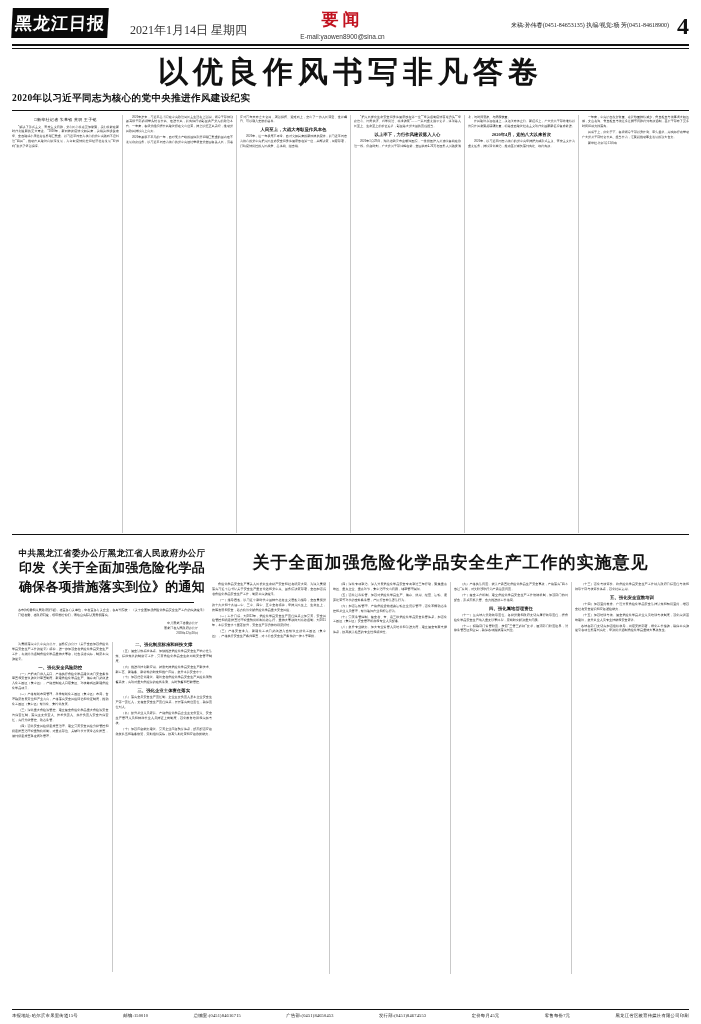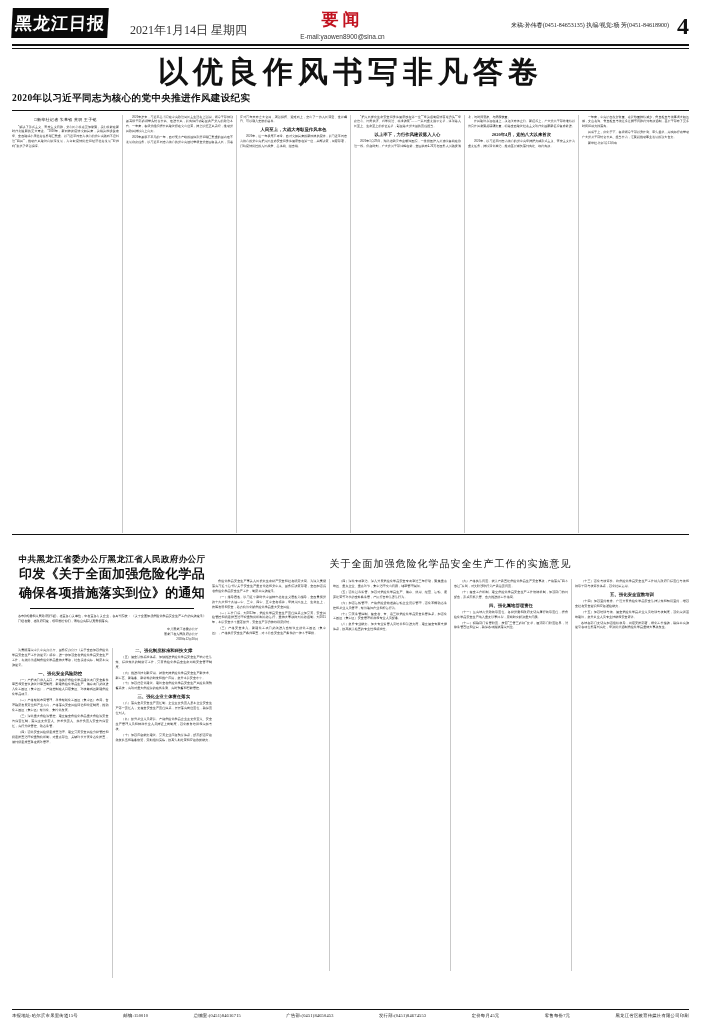--- a/index.html
+++ b/index.html
@@ -147,21 +147,21 @@
   .cols6 {
     column-count: 6;
     column-gap: 7px;
     column-rule: 0.4px solid #c9c9c9;
     height: 418px;
   }
   .cols6 .col-text { font-size: 3.0px; }
 
   
   .bottom {
-    margin-top: 12px;
+    margin-top: 6px;
     display: flex;
     gap: 0;
   }
   .left-box {
     width: 200px;
     flex: 0 0 200px;
   }
   .doc-title {
     font-size: 8.6px;
     font-weight: bold;
@@ -190,22 +190,22 @@
   }
   .left-cols {
     column-count: 2;
     column-gap: 7px;
     column-rule: 0.4px solid #c9c9c9;
     margin-top: 6px;
     height: 330px;
   }
   .right-box { flex: 1 1 auto; }
   .right-title {
-    font-size: 10px;
-    font-weight: normal;
+    font-size: 17px;
+    font-weight: bold;
     text-align: center;
     letter-spacing: 1px;
     margin: 10px 0 8px 0;
   }
   .right-cols {
     column-count: 4;
     column-gap: 7px;
     column-rule: 0.4px solid #c9c9c9;
     height: 392px;
   }

